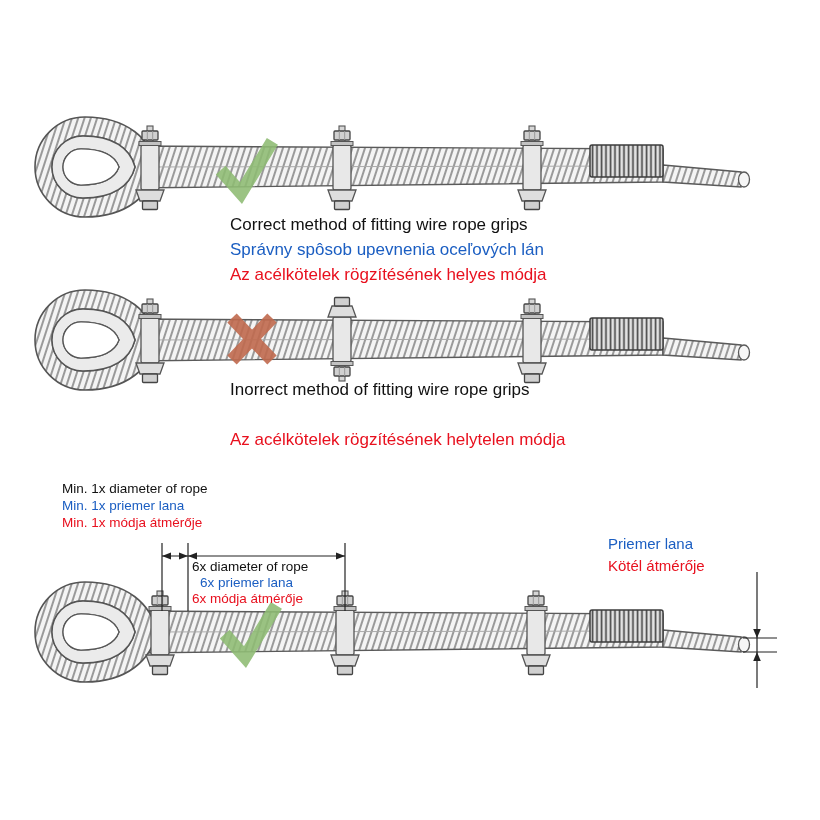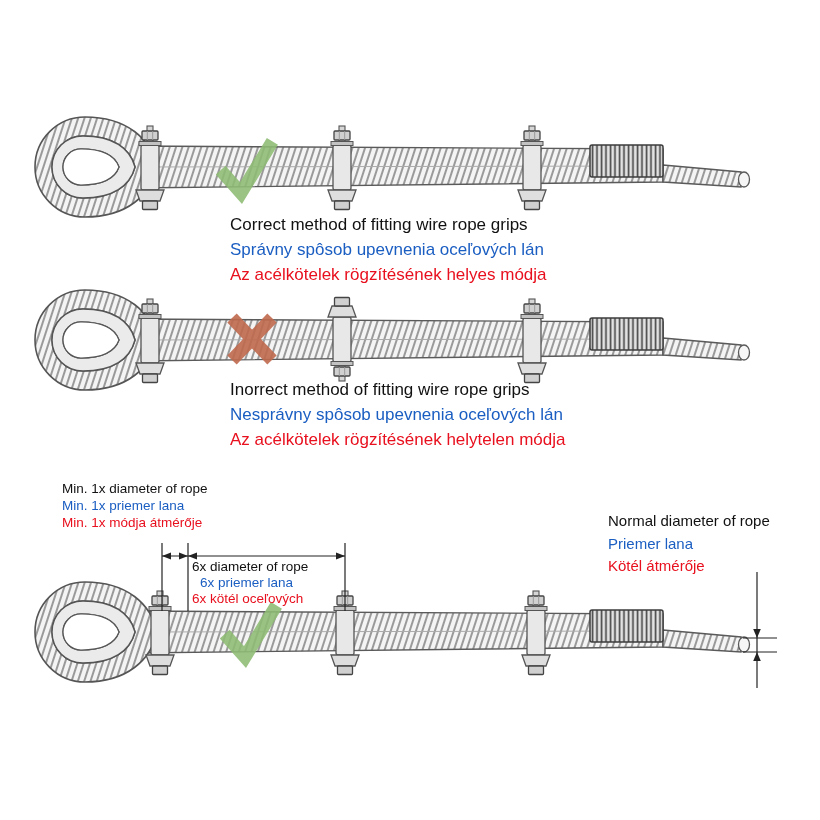--- a/index.html
+++ b/index.html
@@ -112,28 +112,26 @@
       <polygon points="757,638 753.2,629 760.8,629" fill="#222" stroke="none"></polygon>
       <polygon points="757,652 753.2,661 760.8,661" fill="#222" stroke="none"></polygon>
     </g>
   </svg>
 
   <div class="label cap en" style="left:230px;top:215px">Correct method of fitting wire rope grips</div>
   <div class="label cap sk" style="left:230px;top:240px">Správny spôsob upevnenia oceľových lán</div>
   <div class="label cap hu" style="left:230px;top:265px">Az acélkötelek rögzítésének helyes módja</div>
 
   <div class="label cap en" style="left:230px;top:380px">Inorrect method of fitting wire rope grips</div>
-  <div class="label cap sk" style="left:230px;top:405px">Nesprávny spôsob upevnenia oceľových lán</div>
   <div class="label cap hu" style="left:230px;top:430px">Az acélkötelek rögzítésének helytelen módja</div>
 
   <div class="label small en" style="left:62px;top:481px">Min. 1x diameter of rope</div>
   <div class="label small sk" style="left:62px;top:498px">Min. 1x priemer lana</div>
   <div class="label small hu" style="left:62px;top:515px">Min. 1x módja átmérője</div>
 
   <div class="label small en" style="left:192px;top:559px">6x diameter of rope</div>
   <div class="label small sk" style="left:200px;top:575px">6x priemer lana</div>
-  <div class="label small hu" style="left:192px;top:591px">6x kötél oceľových</div>
+  <div class="label small hu" style="left:192px;top:591px">6x módja átmérője</div>
 
-  <div class="label mid en" style="left:608px;top:512px">Normal diameter of rope</div>
   <div class="label mid sk" style="left:608px;top:535px">Priemer lana</div>
   <div class="label mid hu" style="left:608px;top:557px">Kötél átmérője</div>
 
 </div>
 
 </body></html>

